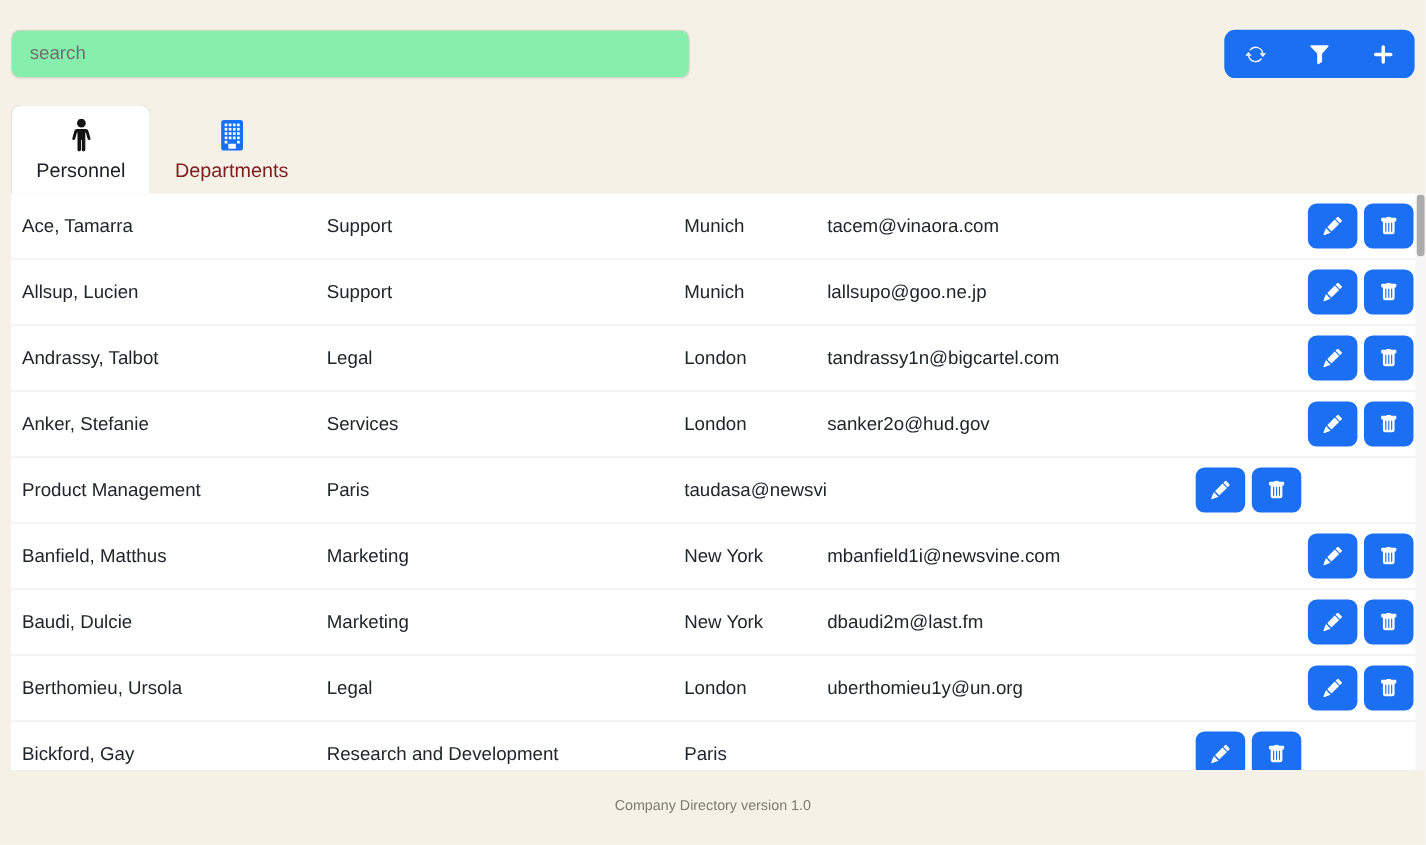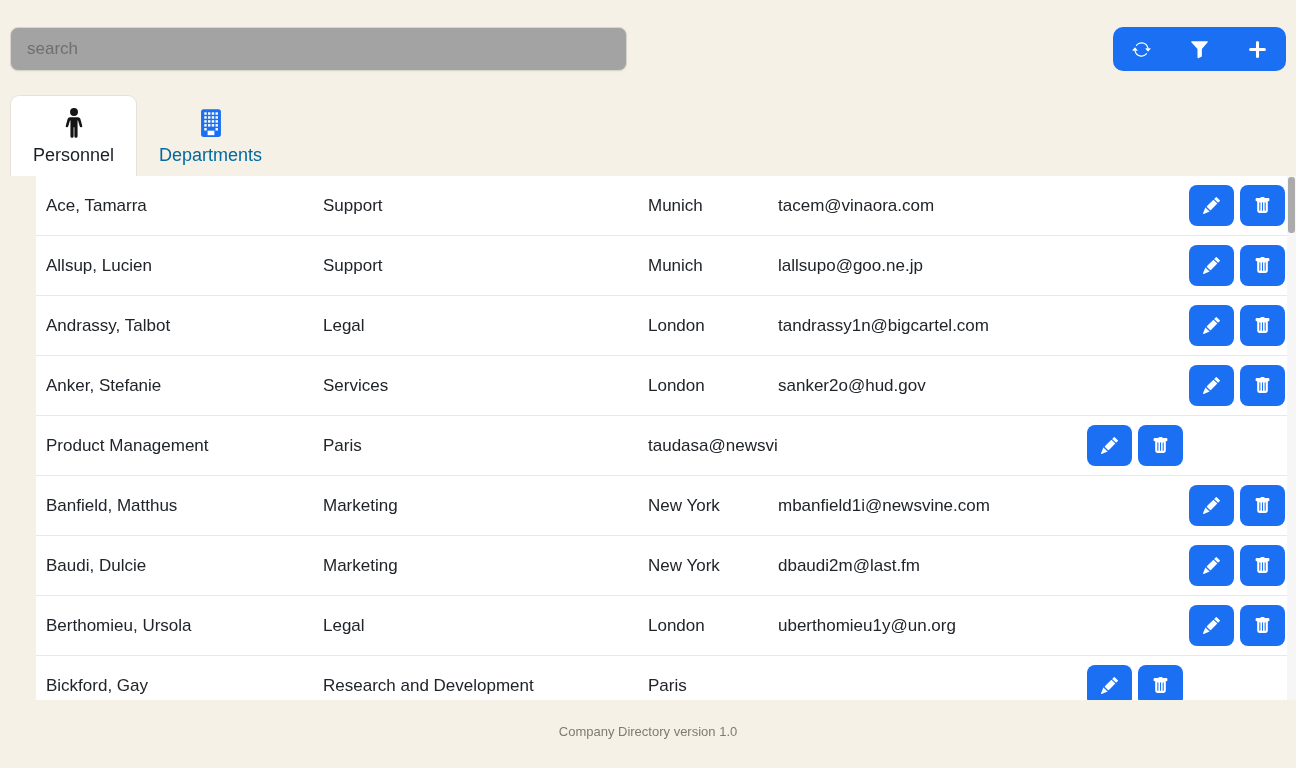--- a/index.html
+++ b/index.html
@@ -6,21 +6,21 @@
   body{
     width:1296px;height:768px;position:relative;overflow:hidden;
     background:#f5f1e6;
     font-family:"Liberation Sans","DejaVu Sans",sans-serif;
     color:#212529;
   }
   
   .search-input{
     position:absolute;left:10px;top:27px;width:617px;height:44px;
     box-sizing:border-box;border:1px solid #d8d5cc;border-radius:8px;
-    background:#a3a3a3;padding:0 16px;font-size:17px;color:#333;
+    background:#86efac;padding:0 16px;font-size:17px;color:#333;
     font-family:inherit;outline:none;box-shadow:0 1px 2px rgba(0,0,0,.04);
   }
   .search-input::placeholder{color:#6f6f6f;}
   .btn-group{
     position:absolute;right:10px;top:27px;width:173px;height:44px;
     background:#1a6ff2;border-radius:10px;display:flex;align-items:stretch;
   }
   .btn-group button{
     flex:1;background:transparent;border:none;cursor:pointer;
     display:flex;align-items:center;justify-content:center;padding:0;
@@ -32,26 +32,26 @@
     display:flex;flex-direction:column;align-items:center;justify-content:center;
     gap:7px;padding:0 22px;height:81px;box-sizing:border-box;cursor:pointer;
     border-radius:9px 9px 0 0;font-size:18px;
   }
   .tab .tab-icon{height:32px;display:flex;align-items:flex-end;justify-content:center;}
   .tab.active{
     background:#fff;color:#1b1f24;
     border:1px solid #e5e2d8;border-bottom:none;
   }
   .tab.active .tab-icon svg{fill:#141414;}
-  .tab.inactive{color:#0369a1;}
+  .tab.inactive{color:#7f1d1d;}
   .tab.inactive .tab-icon svg{fill:#1a6ff2;}
   
   .table-wrap{
     position:absolute;left:10px;top:176px;right:9px;height:524px;
-    background:#fff;overflow:hidden;margin-left:26px;
+    background:#fff;overflow:hidden;
   }
   .trow{
     height:60px;box-sizing:border-box;display:grid;
     grid-template-columns:277px 325px 130px 1fr 102px;
     align-items:center;padding-left:10px;
     border-bottom:1px solid #e9e9e9;font-size:17px;
   }
   .cell{white-space:nowrap;overflow:hidden;}
   .actions{display:flex;gap:6px;justify-content:flex-end;padding-right:2px;}
   .icon-btn{

